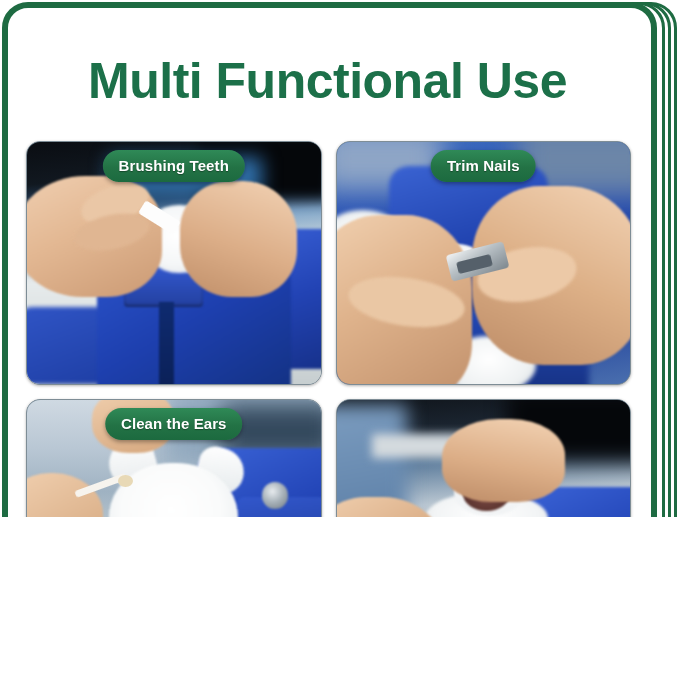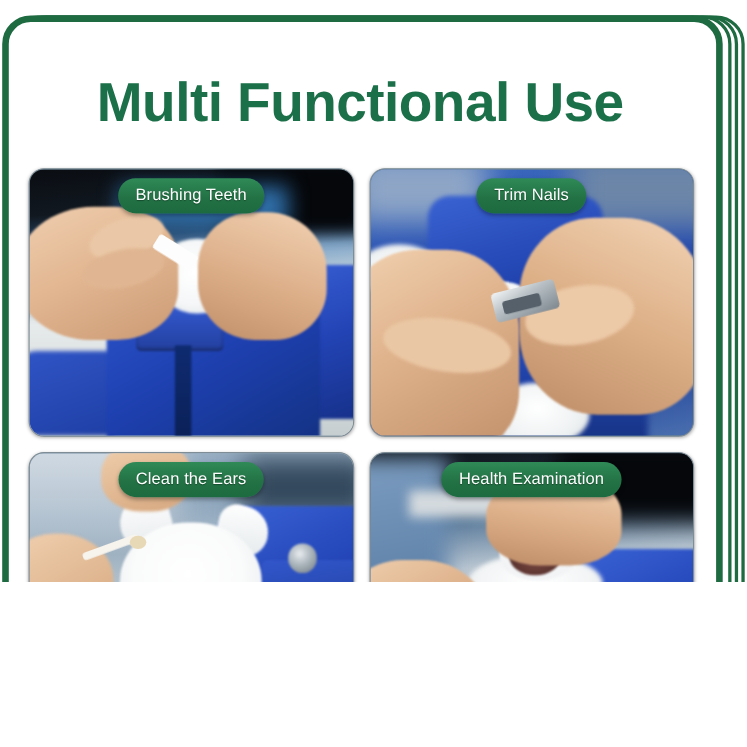--- a/index.html
+++ b/index.html
@@ -12,21 +12,20 @@
     font-family: "Liberation Sans", sans-serif;
   }
 
   #poster {
     position: relative;
     width: 679px;
     height: 517px;
     background: #ffffff;
     overflow: hidden;
     box-sizing: border-box;
-    margin-top: 12px;
   }
 
   
   .frame-layer {
     position: absolute;
     border: 3px solid #1e6b42;
     border-radius: 26px;
     box-sizing: border-box;
     background: transparent;
     pointer-events: none;
@@ -98,21 +97,21 @@
 
   
   .badge {
     position: absolute;
     top: 8px;
     left: 50%;
     transform: translateX(-50%);
     background: linear-gradient(180deg,#2f8a57 0%, #237245 55%, #1c6a3f 100%);
     color: #ffffff;
     font-size: 15px;
-    font-weight: normal;
+    font-weight: bold;
     letter-spacing: 0.1px;
     padding: 7px 16px 8px 16px;
     border-radius: 16px;
     box-shadow: 0 2px 4px rgba(0,0,0,0.35);
     white-space: nowrap;
     z-index: 5;
     text-shadow: 0 1px 1px rgba(0,0,0,0.35);
   }
 
   
@@ -329,17 +328,16 @@
         <div class="p4-flapC"></div>
         <div class="p4-zipC"></div>
         <div class="p4-fur"></div>
         <div class="p4-muzzle"></div>
         <div class="p4-mouth"></div>
         <div class="p4-tooth1"></div>
         <div class="p4-tooth2"></div>
         <div class="p4-handT"></div>
         <div class="p4-handL"></div>
       </div>
-      <div class="badge">Health Examination</div>
     </div>
 
   </div>
 </div>
 
 </body></html>

